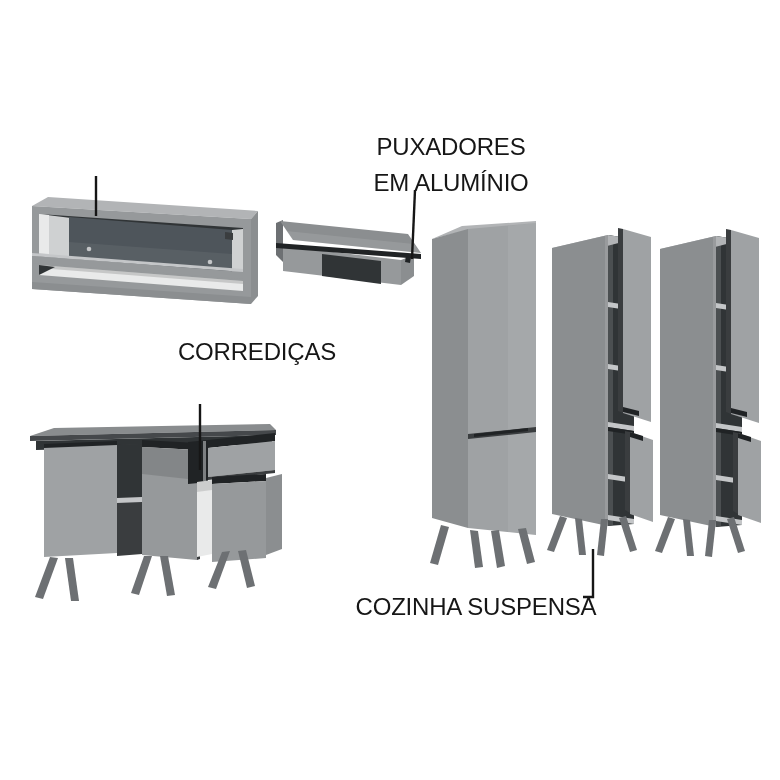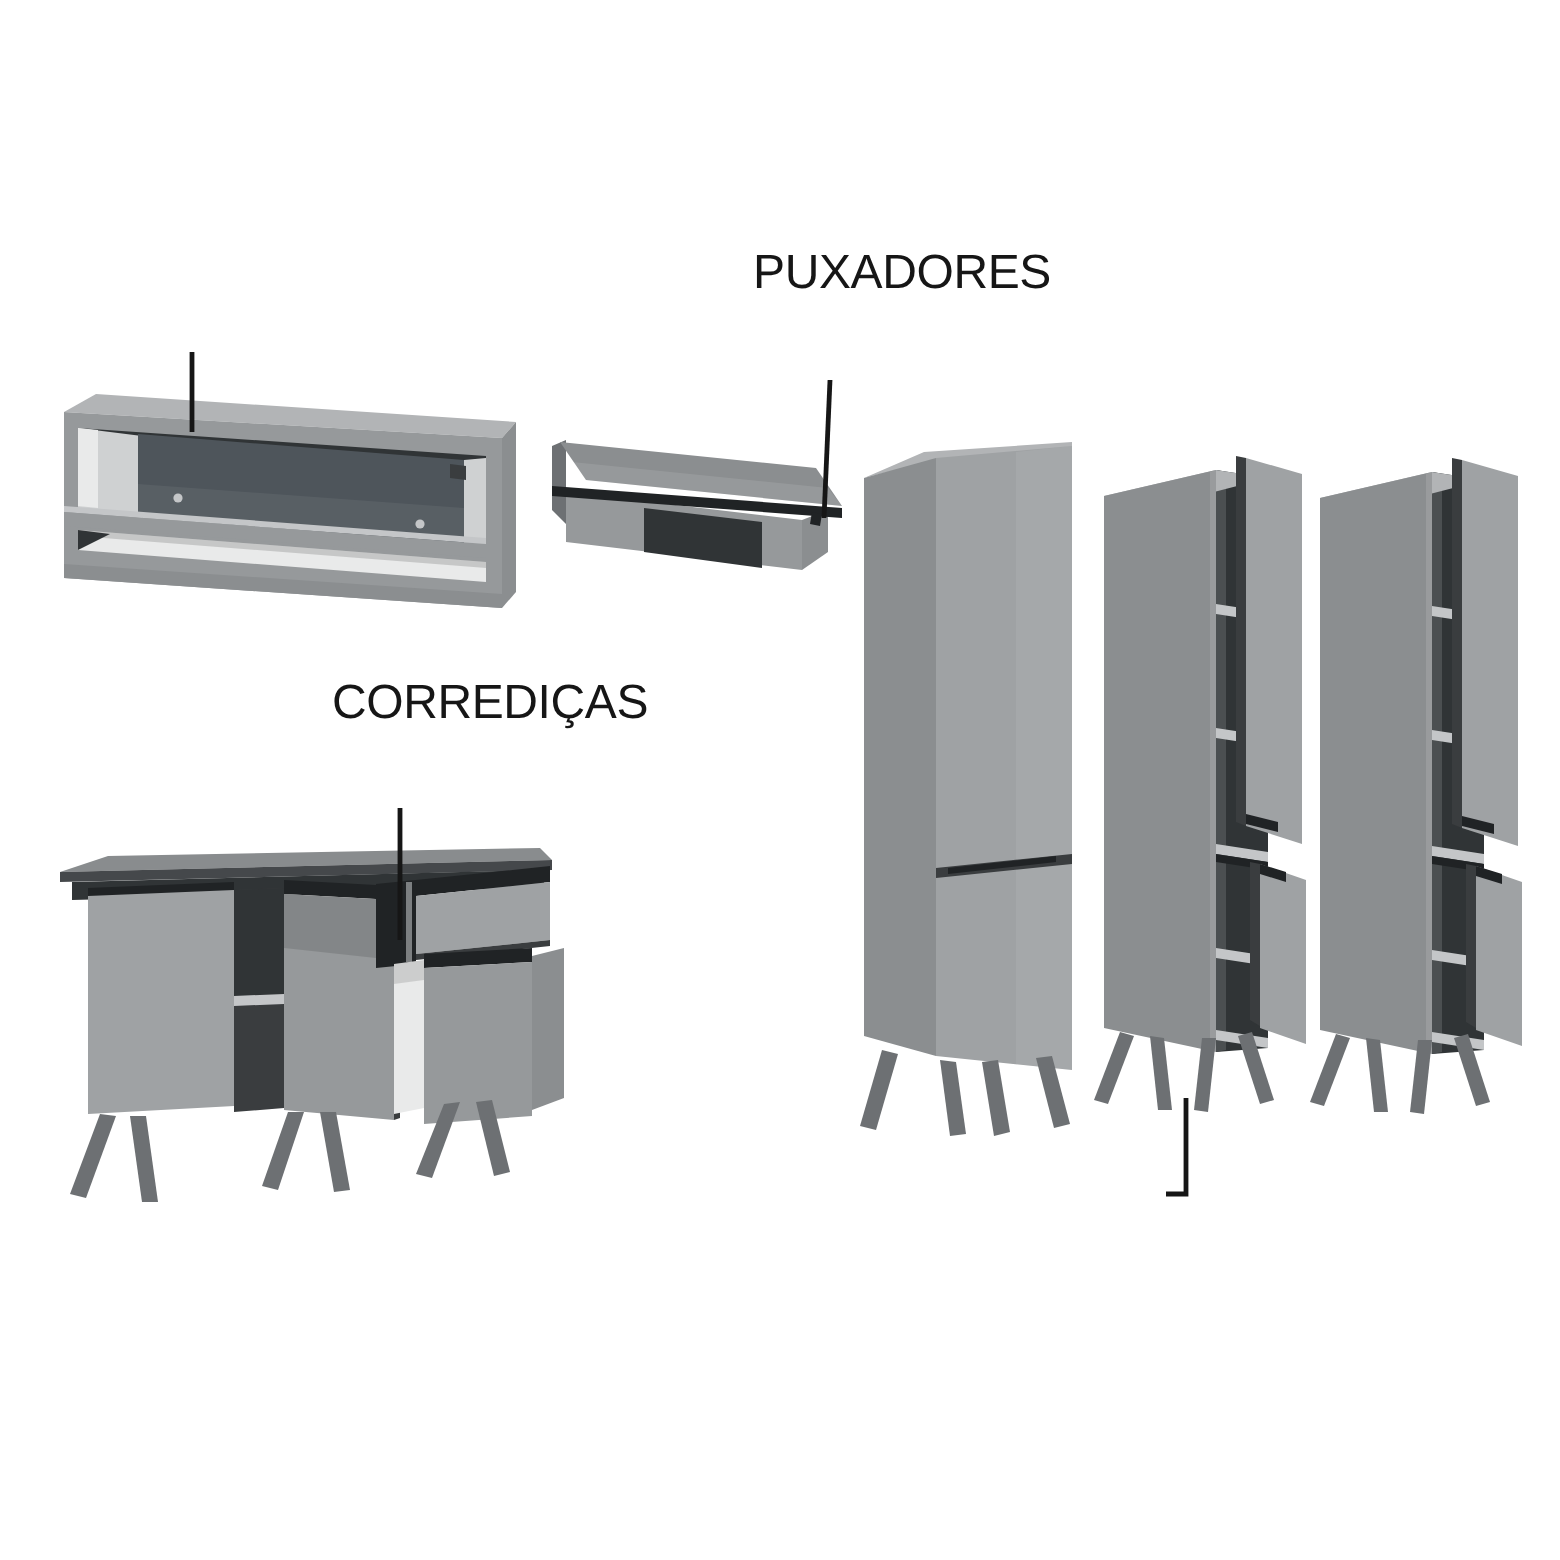--- a/index.html
+++ b/index.html
@@ -20,27 +20,29 @@
   .ct{fill:var(--c-top)} .cd{fill:var(--c-dark)} .cdd{fill:var(--c-darker)}
   .cg{fill:var(--c-glass)} .cil{fill:var(--c-intlight)} .cw{fill:var(--c-wall)}
   .csh{fill:var(--c-shelf)} .clg{fill:var(--c-leg)} .ccc{fill:var(--c-counter)}
   .cct{fill:var(--c-countertop)} .cgp{fill:var(--c-gap)}
 </style>
 </head>
 <body>
 
 <div id="canvas">
 
-  <div class="label" style="left:336px;top:119px;width:230px">
+  <div class="label" style="left:336px;top:129px;width:230px">
     <div>PUXADORES</div>
+    <div>EM ALUMÍNIO</div>
   </div>
-  <div class="label" style="left:133px;top:334px;width:224px">
+  <div class="label" style="left:145px;top:334px;width:224px">
     <div>CORREDIÇAS</div>
   </div>
   <div class="label" style="left:334px;top:589px;width:284px">
+    <div>COZINHA SUSPENSA</div>
   </div>
 
   <svg class="piece" style="left:27px;top:192px" width="235" height="120" viewBox="0 0 235 120">
     <polygon class="ct" points="5,14 21,5 231,19 224,27"></polygon>
     <polygon class="cs" points="224,27 231,19 231,104 224,112"></polygon>
     <polygon class="cf2" points="5,14 224,27 224,112 5,97"></polygon>
     <polygon class="cd" points="12,22 216,36 216,80 12,64"></polygon>
     <polygon class="cw" points="12,22 44,26 44,67 12,62"></polygon>
     <polygon class="cil" points="12,22 22,23 22,62 12,61"></polygon>
     <polygon class="cg" points="42,25 205,38 205,80 42,66"></polygon>

